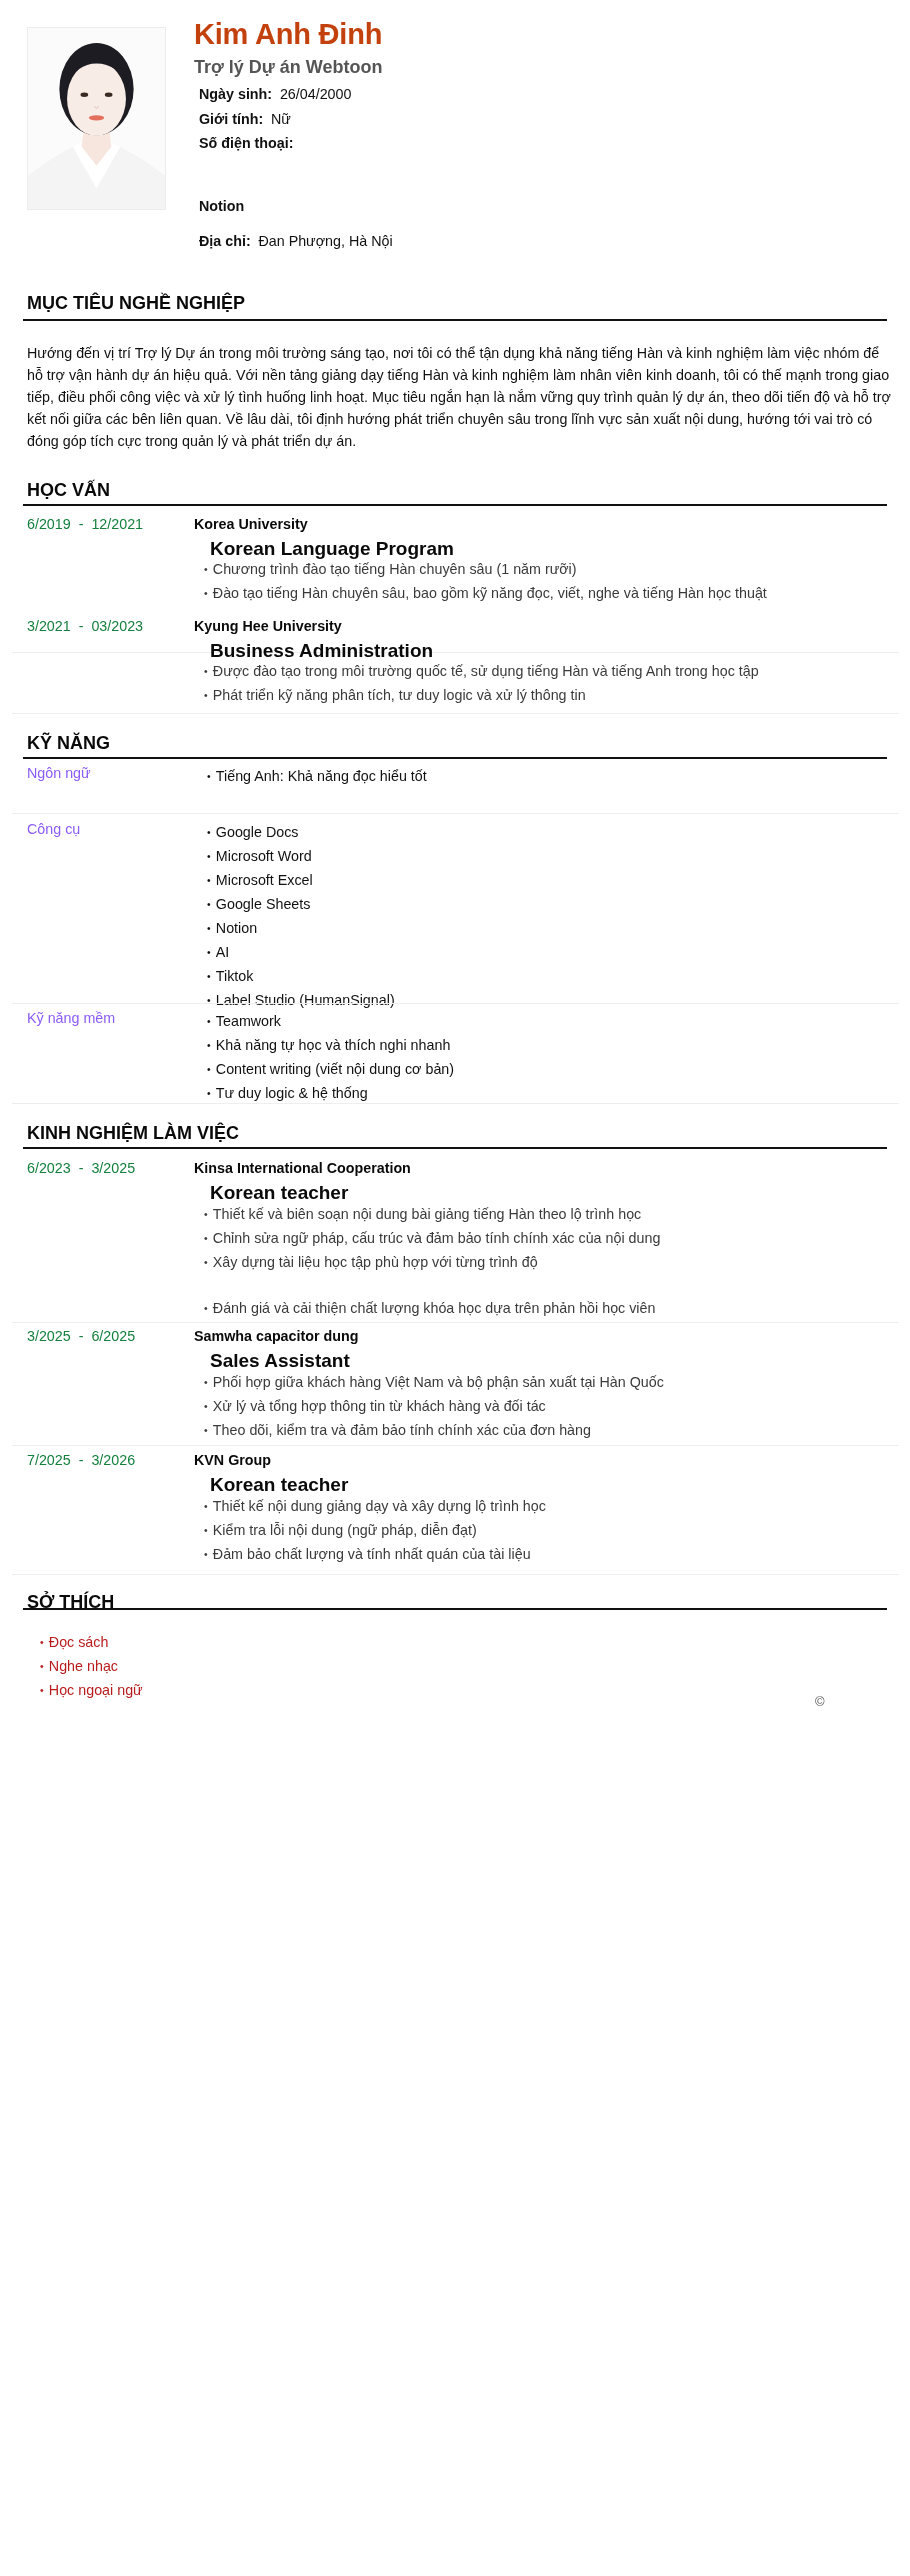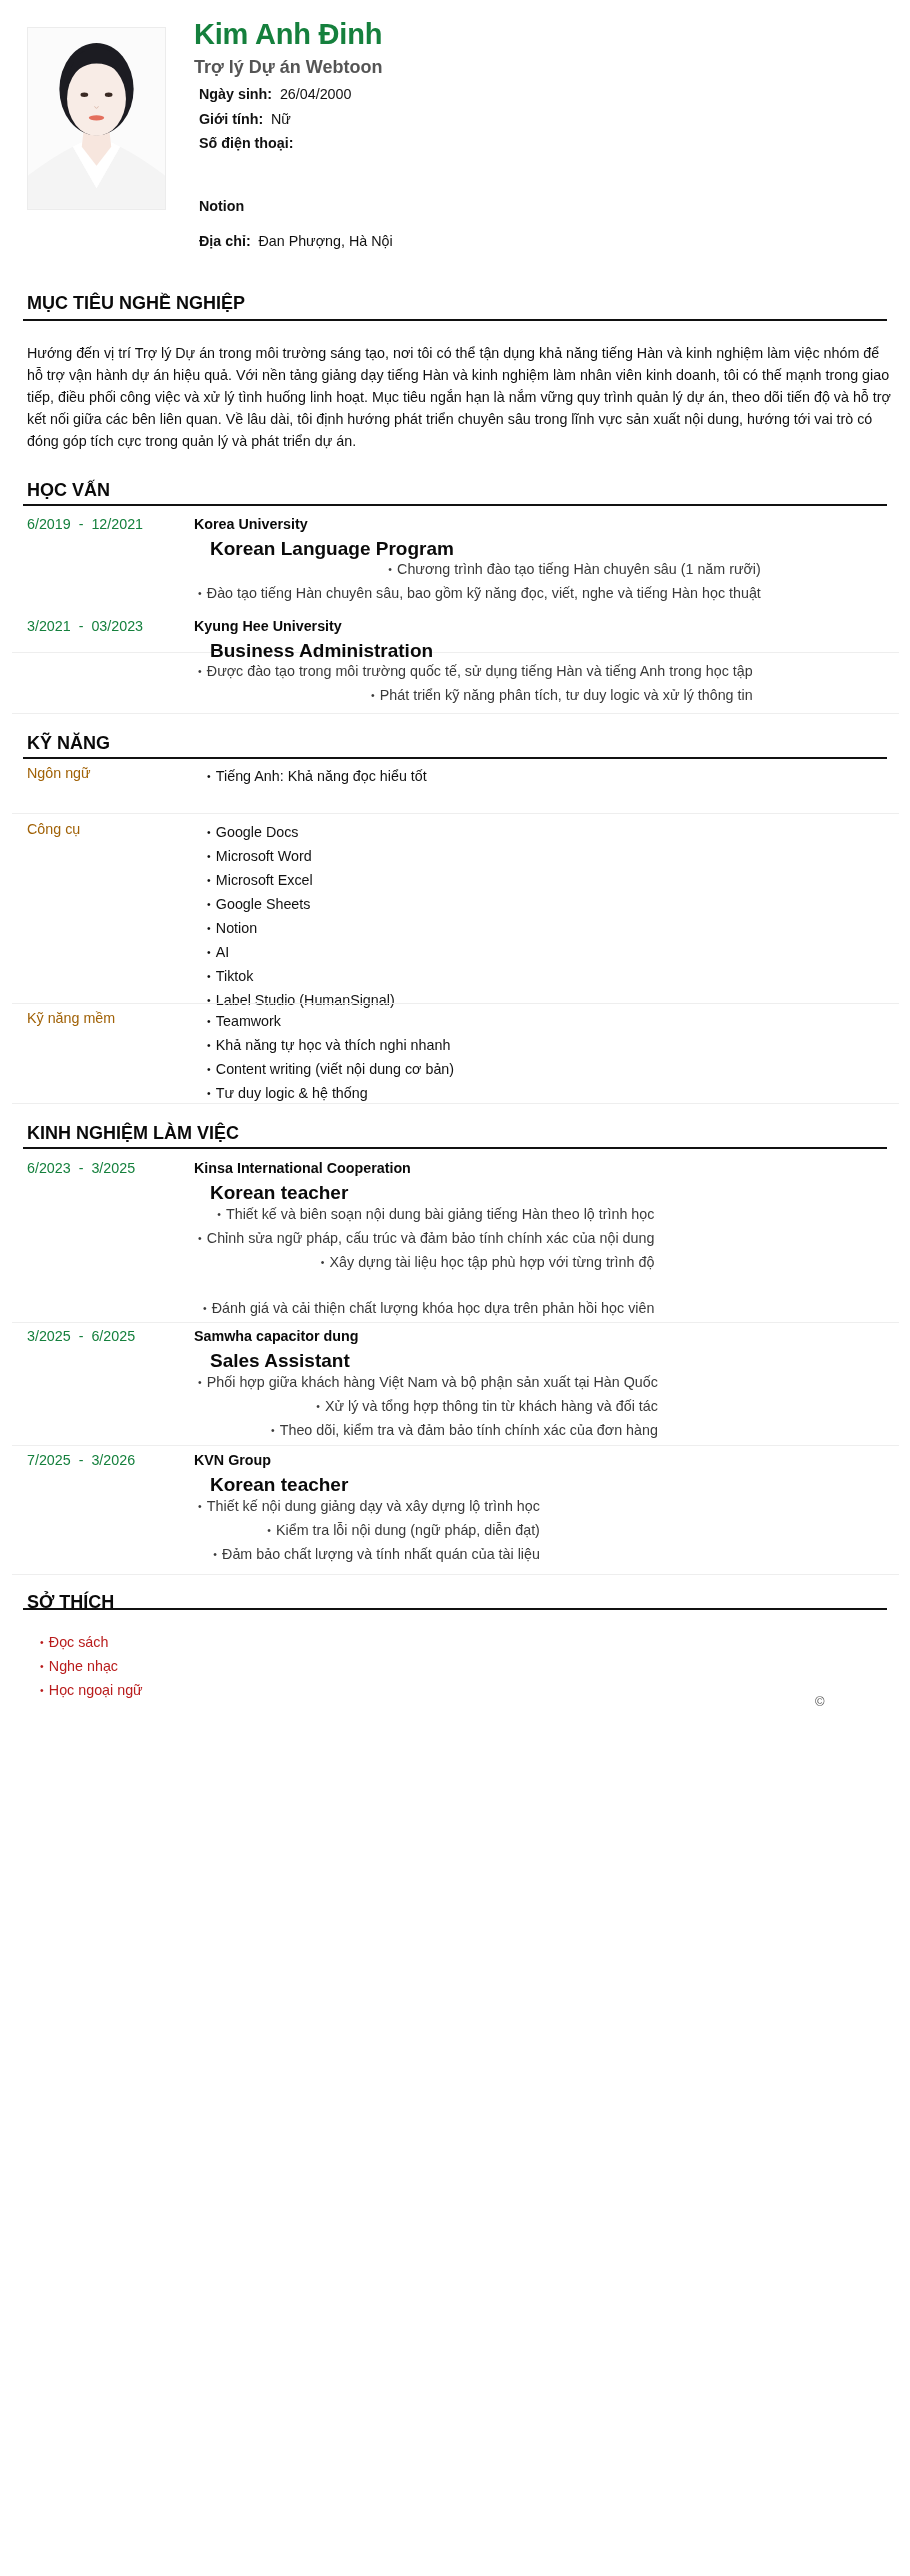--- a/index.html
+++ b/index.html
@@ -4,44 +4,44 @@
   <style>
     * { box-sizing: border-box; margin: 0; padding: 0; }
     html, body { width: 910px; height: 2576px; background: #ffffff; }
     body { font-family: "Liberation Sans", "DejaVu Sans", sans-serif; color: #111; position: relative; overflow: hidden; }
 
     
     .header { position: absolute; left: 0; top: 0; width: 910px; height: 260px; }
     .photo { position: absolute; left: 27px; top: 27px; width: 139px; height: 183px;
       border: 1.3px solid #ececec; background: #fbfbfb; overflow: hidden; }
     .photo svg { display: block; width: 100%; height: 100%; }
-    .name { position: absolute; left: 194px; top: 18px; font-size: 29px; font-weight: bold; color: #15803d; letter-spacing: -0.2px; }
+    .name { position: absolute; left: 194px; top: 18px; font-size: 29px; font-weight: bold; color: #c2410c; letter-spacing: -0.2px; }
     .subtitle { position: absolute; left: 194px; top: 57px; font-size: 18px; font-weight: bold; color: #555555; }
     .info-row { position: absolute; left: 199px; font-size: 14.3px; color: #111; white-space: nowrap; }
     .info-row .lbl { font-weight: bold; }
     .info-row .val { margin-left: 7.8px; }
 
     
     .section-title { position: absolute; left: 27px; font-size: 18px; font-weight: bold; color: #0a0a0a; }
     .section-rule { position: absolute; left: 23.4px; width: 864px; height: 2px; background: #111; }
     .row-rule { position: absolute; left: 11.7px; width: 887px; height: 1.3px; background: #eeeeee; }
 
     .objective { position: absolute; left: 27px; top: 342px; width: 865px; font-size: 14.3px; line-height: 22px; color: #111; }
 
     .entry { position: absolute; left: 0; width: 910px; }
     .entry .date { position: absolute; left: 27px; top: 0; font-size: 14.3px; color: #15803d; white-space: pre; }
     .entry .org { position: absolute; left: 194px; top: 0; font-size: 14.3px; font-weight: bold; color: #0a0a0a; }
     .entry .role { position: absolute; left: 210px; top: 22px; font-size: 19px; font-weight: bold; color: #0a0a0a; }
-    .entry ul { position: absolute; left: 198px; list-style: none; text-align: right; }
+    .entry ul { position: absolute; left: 204px; list-style: none; }
     .entry li { font-size: 14.3px; line-height: 22px; color: #3a3a3a; white-space: nowrap; }
     .entry li::before { content: "•"; margin-right: 5.2px; font-size: 10.4px; position: relative; top: -1.3px; }
     .entry li.gap { margin-top: 22px; }
 
     .skill { position: absolute; left: 0; width: 910px; }
-    .skill .cat { position: absolute; left: 27px; top: 0; font-size: 14.3px; color: #a16207; }
+    .skill .cat { position: absolute; left: 27px; top: 0; font-size: 14.3px; color: #8b5cf6; }
     .skill ul { position: absolute; left: 207px; top: 0; list-style: none; }
     .skill li { font-size: 14.3px; line-height: 22px; color: #111; white-space: nowrap; }
     .skill li::before { content: "•"; margin-right: 5.2px; font-size: 10.4px; position: relative; top: -1.3px; }
 
     .hobbies { position: absolute; left: 40px; top: 1631px; list-style: none; }
     .hobbies li { font-size: 14.3px; line-height: 22px; color: #b91c1c; }
     .hobbies li::before { content: "•"; margin-right: 5.2px; font-size: 10.4px; position: relative; top: -1.3px; }
 
     .copyright { position: absolute; left: 815px; top: 1694px; font-size: 13px; color: #555; }
   </style>

